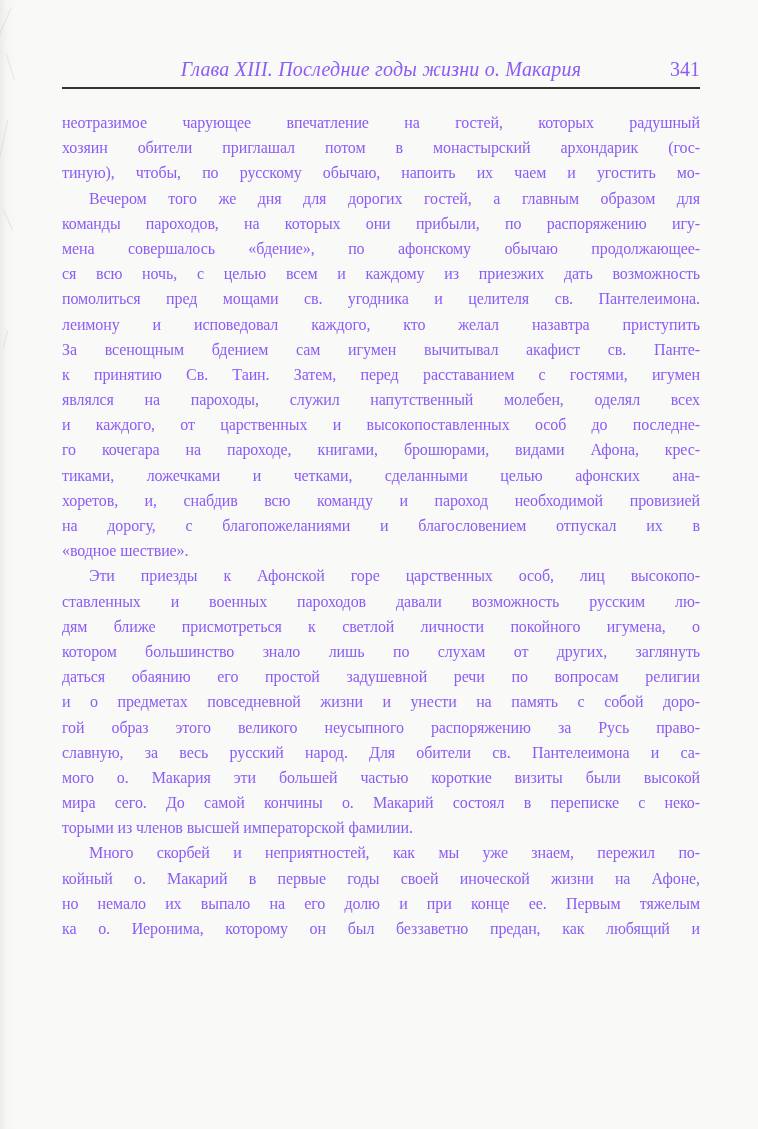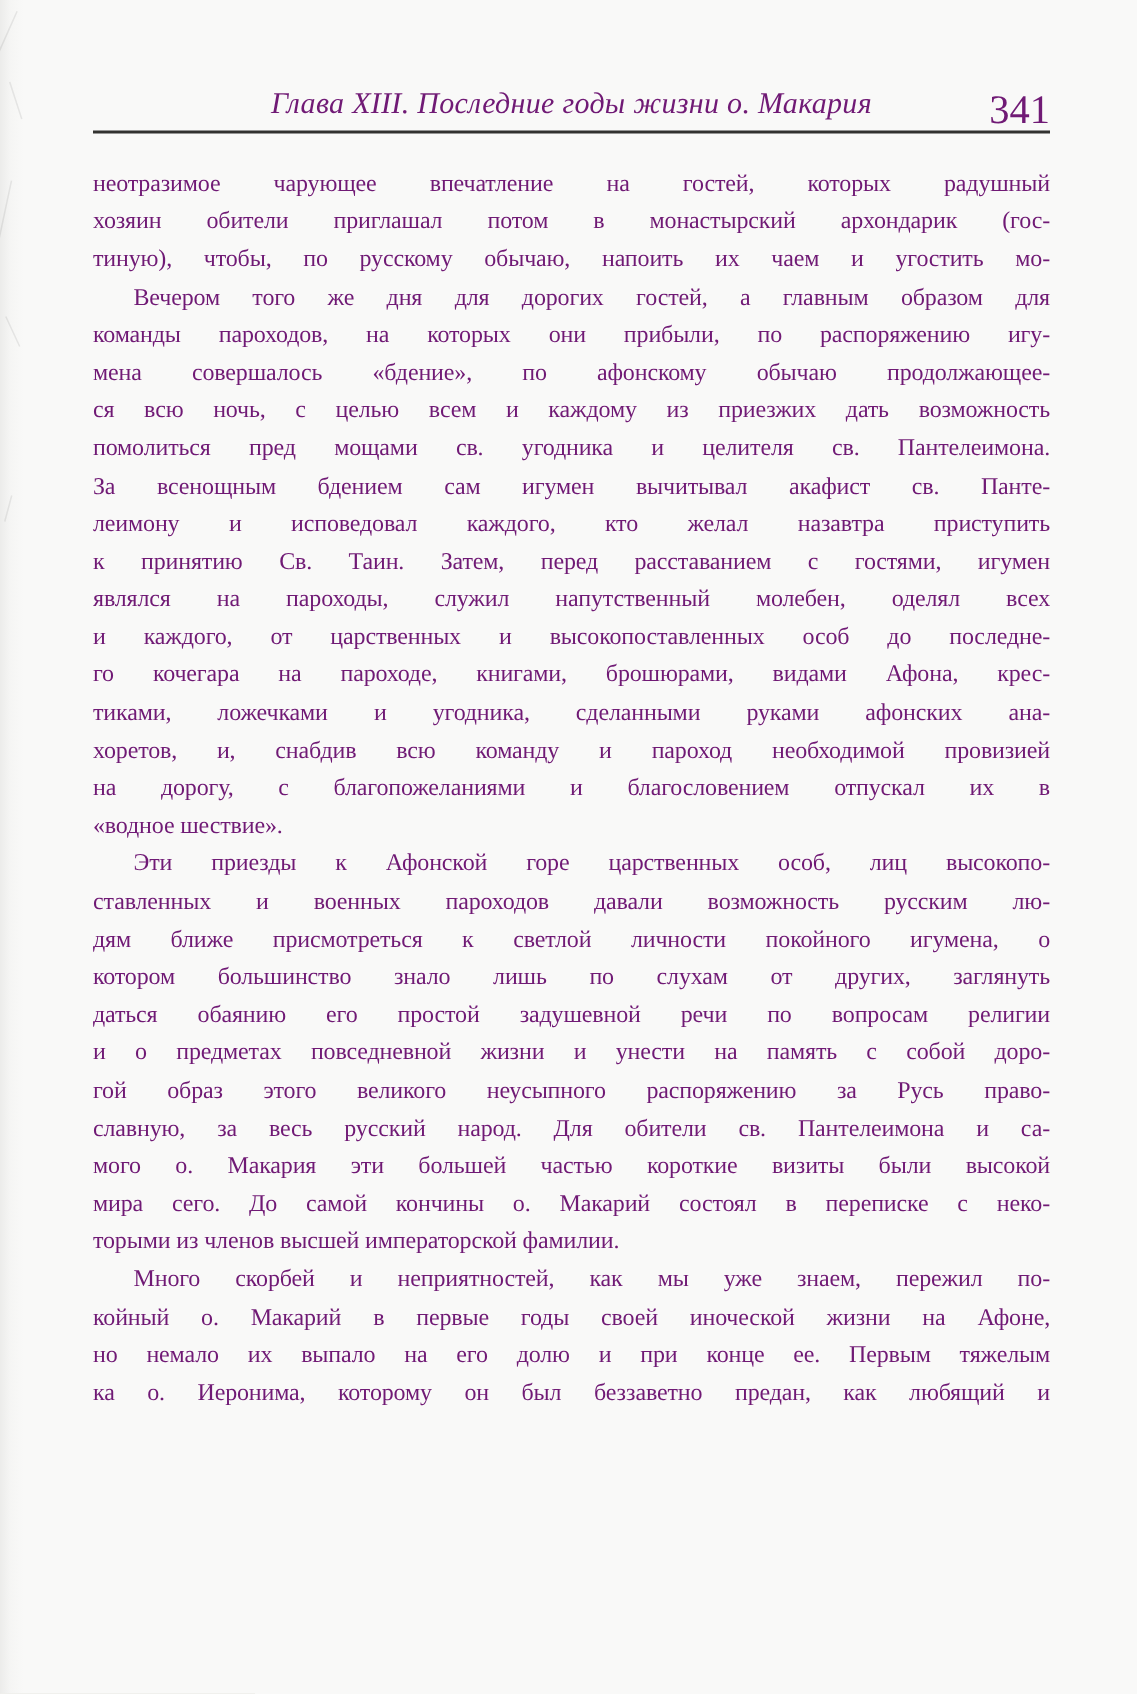--- a/index.html
+++ b/index.html
@@ -4,21 +4,21 @@
 <style>
   html, body { margin: 0; padding: 0; background: #e8e8e6; }
   .page {
     position: relative;
     width: 758px;
     height: 1129px;
     margin: 0 auto;
     background: #f9f9f8;
     overflow: hidden;
     font-family: "Liberation Serif", "DejaVu Serif", serif;
-    color: #701a75;
+    color: #8b5cf6;
   }
   
   .edge-shade {
     position: absolute; left: 0; top: 0; bottom: 0; width: 16px;
     background: linear-gradient(to right, rgba(60,60,55,0.07), rgba(60,60,55,0.02) 7px, transparent 16px);
     pointer-events: none;
   }
   .scratch {
     position: absolute; background: rgba(70,70,65,0.10); pointer-events: none;
   }
@@ -44,21 +44,21 @@
     text-align: center;
     font-style: italic;
     letter-spacing: 0.2px;
     white-space: nowrap;
   }
   .page-number {
     position: absolute;
     right: 0;
     top: 0;
     font-style: normal;
-    font-size: 27px;
+    font-size: 20px;
   }
   .header-rule {
     height: 0;
     border-top: 2.5px solid #333330;
     margin-top: 2px;
   }
   .body-text {
     margin-top: 21px;
     font-size: 16px;
     line-height: 25.2px;
@@ -100,27 +100,27 @@
         <div class="line">хозяин обители приглашал потом в монастырский архондарик (гос-</div>
         <div class="line">тиную), чтобы, по русскому обычаю, напоить их чаем и угостить мо-</div>
       </div>
 
       <div class="paragraph">
         <div class="line indent">Вечером того же дня для дорогих гостей, а главным образом для</div>
         <div class="line">команды пароходов, на которых они прибыли, по распоряжению игу-</div>
         <div class="line">мена совершалось «бдение», по афонскому обычаю продолжающее-</div>
         <div class="line">ся всю ночь, с целью всем и каждому из приезжих дать возможность</div>
         <div class="line">помолиться пред мощами св. угодника и целителя св. Пантелеимона.</div>
+        <div class="line">леимону и исповедовал каждого, кто желал назавтра приступить</div>
         <div class="line">За всенощным бдением сам игумен вычитывал акафист св. Панте-</div>
-        <div class="line">леимону и исповедовал каждого, кто желал назавтра приступить</div>
         <div class="line">к принятию Св. Таин. Затем, перед расставанием с гостями, игумен</div>
         <div class="line">являлся на пароходы, служил напутственный молебен, оделял всех</div>
         <div class="line">и каждого, от царственных и высокопоставленных особ до последне-</div>
         <div class="line">го кочегара на пароходе, книгами, брошюрами, видами Афона, крес-</div>
-        <div class="line">тиками, ложечками и угодника, сделанными руками афонских ана-</div>
+        <div class="line">тиками, ложечками и четками, сделанными целью афонских ана-</div>
         <div class="line">хоретов, и, снабдив всю команду и пароход необходимой провизией</div>
         <div class="line">на дорогу, с благопожеланиями и благословением отпускал их в</div>
         <div class="line end">«водное шествие».</div>
       </div>
 
       <div class="paragraph">
         <div class="line indent">Эти приезды к Афонской горе царственных особ, лиц высокопо-</div>
         <div class="line">ставленных и военных пароходов давали возможность русским лю-</div>
         <div class="line">дям ближе присмотреться к светлой личности покойного игумена, о</div>
         <div class="line">котором большинство знало лишь по слухам от других, заглянуть</div>

